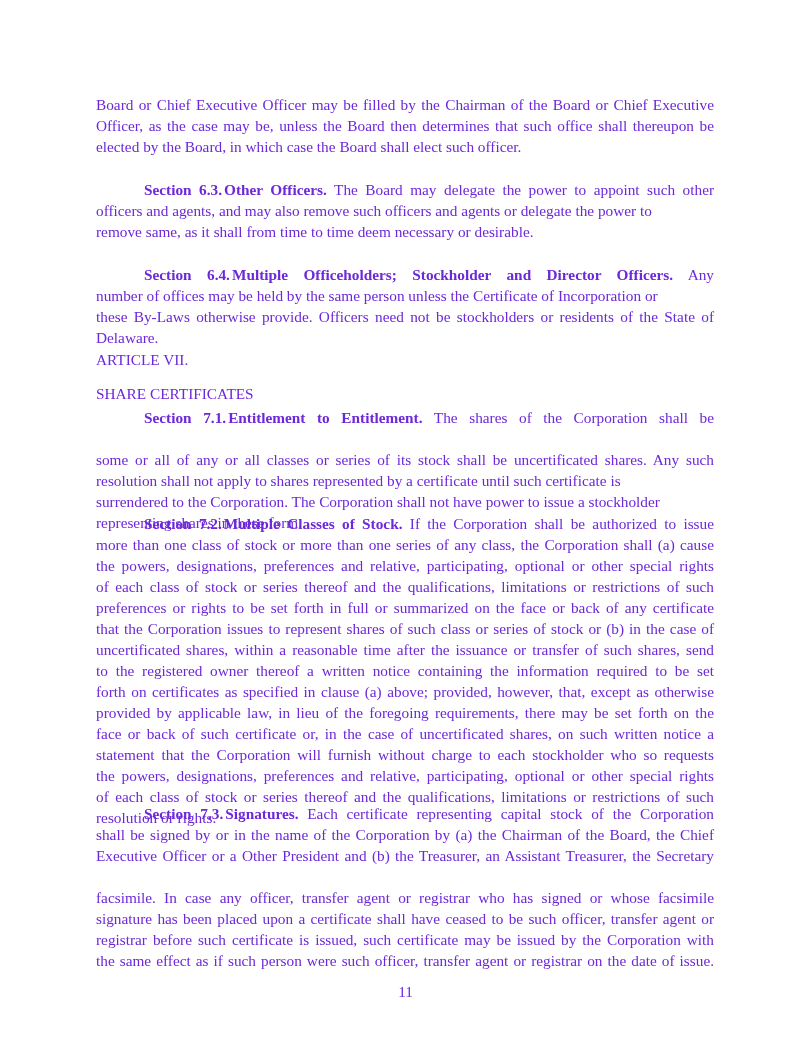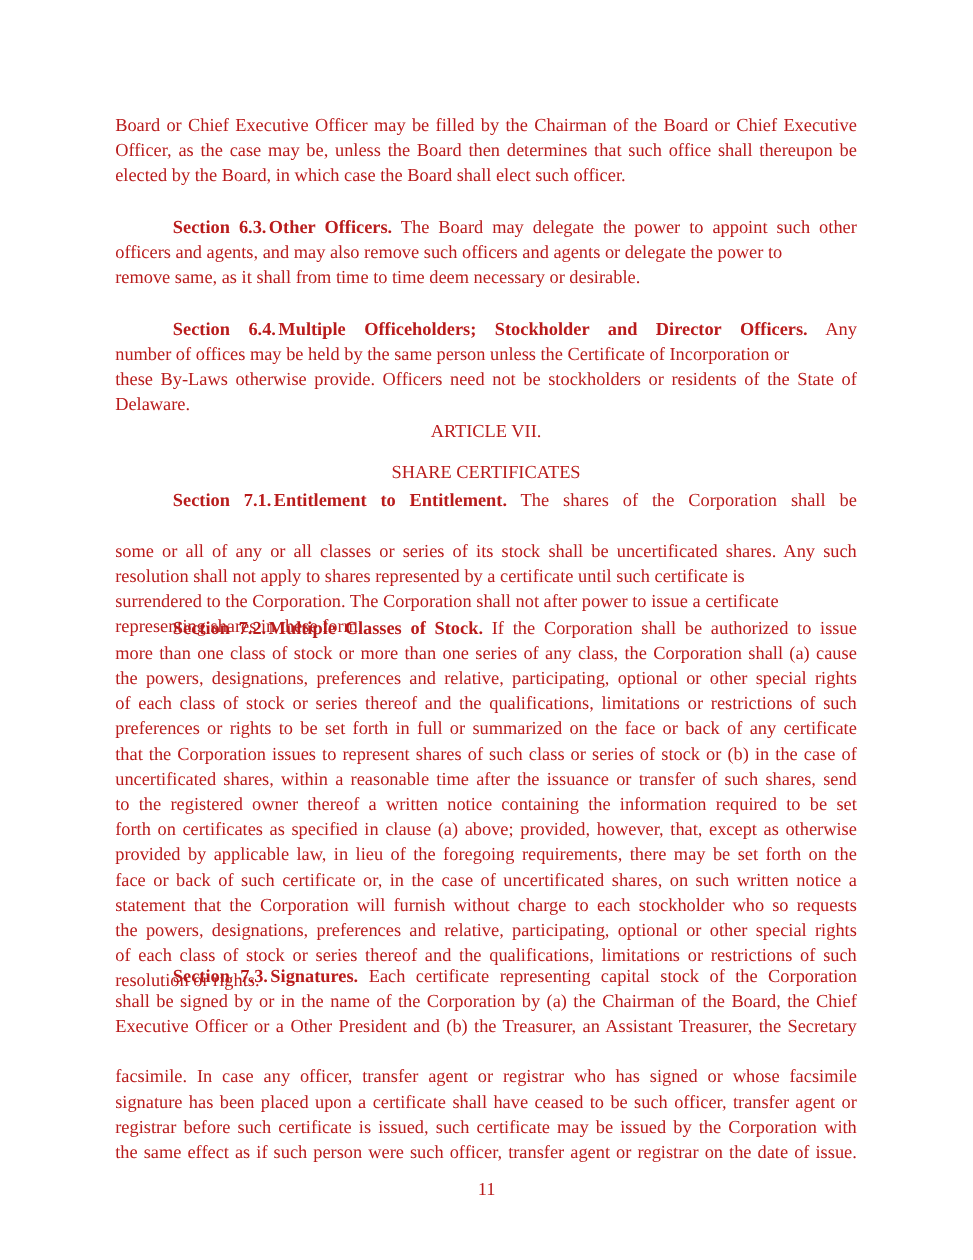--- a/index.html
+++ b/index.html
@@ -1,29 +1,29 @@
 <!DOCTYPE html>
 <html><head>
 <meta charset="utf-8">
 <style>
   html, body { margin: 0; padding: 0; background: #ffffff; }
   body { width: 811px; height: 1050px; position: relative; overflow: hidden; }
   .page {
     position: absolute; left: 0; top: 0; width: 811px; height: 1050px;
-    background: #ffffff; color: #b91c1c;
+    background: #ffffff; color: #6d28d9;
     font-family: "Liberation Serif", "DejaVu Serif", serif;
     font-size: 15.3px;
   }
   .line {
     position: absolute; left: 96px; width: 618px;
     white-space: nowrap; line-height: 19px; height: 19px;
   }
   .justify { text-align: justify; text-align-last: justify; }
   .indent { left: 144px; width: 570px; }
-  .center { left: 96px; width: 618px; text-align: center; }
+  .center { left: 96px; width: 618px; text-align: left; }
   .sec-num { font-weight: bold; margin-right: 2px; }
   .sec-title { font-weight: bold; }
   .page-num { position: absolute; top: 983px; left: 0; width: 811px; text-align: center; font-size: 15.3px; }
 </style>
 </head>
 <body>
 
 <div class="page">
 
   <div class="line justify" style="top:95px">Board or Chief Executive Officer may be filled by the Chairman of the Board or Chief Executive</div>
@@ -44,21 +44,21 @@
   <div class="line" style="top:328px">Delaware.</div>
 
   <div class="line center" style="top:350px">ARTICLE VII.</div>
   <div class="line center" style="top:384px">SHARE CERTIFICATES</div>
 
   <div class="line indent justify" style="top:408px">
     <span class="sec-num">Section 7.1.</span><span class="sec-title">Entitlement to Entitlement.</span> <span>The shares of the Corporation shall be</span>
   </div>
   <div class="line justify" style="top:450px">some or all of any or all classes or series of its stock shall be uncertificated shares. Any such</div>
   <div class="line" style="top:471px">resolution shall not apply to shares represented by a certificate until such certificate is</div>
-  <div class="line" style="top:492px">surrendered to the Corporation. The Corporation shall not after power to issue a certificate</div>
+  <div class="line" style="top:492px">surrendered to the Corporation. The Corporation shall not have power to issue a stockholder</div>
   <div class="line" style="top:513px">representing shares in these form.</div>
 
   <div class="line indent justify" style="top:514px">
     <span class="sec-num">Section 7.2.</span><span class="sec-title">Multiple Classes of Stock.</span> <span>If the Corporation shall be authorized to issue</span>
   </div>
   <div class="line justify" style="top:535px">more than one class of stock or more than one series of any class, the Corporation shall (a) cause</div>
   <div class="line justify" style="top:556px">the powers, designations, preferences and relative, participating, optional or other special rights</div>
   <div class="line justify" style="top:577px">of each class of stock or series thereof and the qualifications, limitations or restrictions of such</div>
   <div class="line justify" style="top:598px">preferences or rights to be set forth in full or summarized on the face or back of any certificate</div>
   <div class="line justify" style="top:619px">that the Corporation issues to represent shares of such class or series of stock or (b) in the case of</div>

